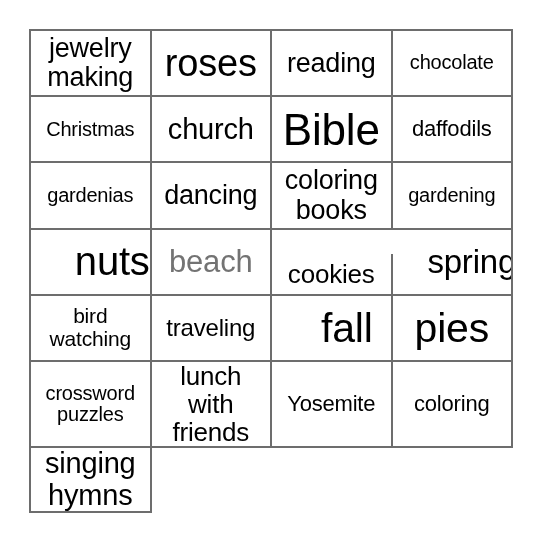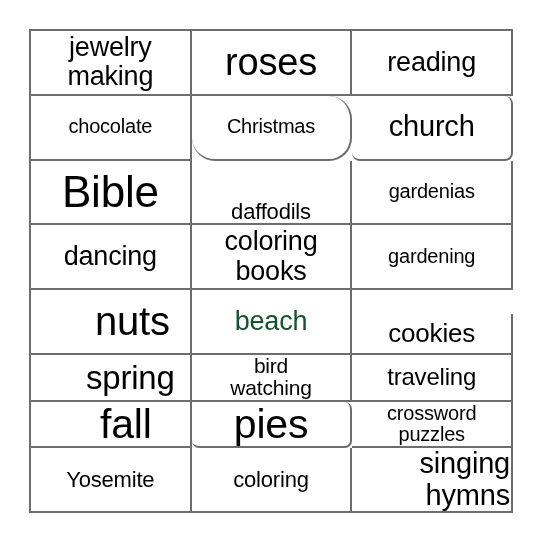--- a/index.html
+++ b/index.html
@@ -46,91 +46,96 @@
     line-height: 1.08;
     white-space: pre-line;
     color: #000000;
     font-family: "Liberation Sans", sans-serif;
     letter-spacing: -0.2px;
   }
 </style>
 </head>
 <body>
 
-<div id="bingo-card" style="grid-template-columns: repeat(3, 1fr); grid-template-rows: repeat(5, 1fr); background: rgb(255, 255, 255);">
+<div id="bingo-card" style="grid-template-columns: repeat(4, 1fr); grid-template-rows: repeat(5, 1fr); background: rgb(255, 255, 255);">
     <div class="cell" style="border-right-color: rgb(109, 109, 109); border-bottom-color: rgb(109, 109, 109);">
       <span class="cell-text" style="font-size: 27px; color: rgb(0, 0, 0);">jewelry
 making</span>
     </div>
     <div class="cell" style="border-right-color: rgb(109, 109, 109); border-bottom-color: rgb(109, 109, 109);">
       <span class="cell-text" style="font-size: 38px; color: rgb(0, 0, 0);">roses</span>
     </div>
     <div class="cell" style="border-right-color: rgb(109, 109, 109); border-bottom-color: rgb(109, 109, 109);">
       <span class="cell-text" style="font-size: 27px; color: rgb(0, 0, 0);">reading</span>
     </div>
     <div class="cell" style="border-right-color: rgb(109, 109, 109); border-bottom-color: rgb(109, 109, 109);">
       <span class="cell-text" style="font-size: 20px; color: rgb(0, 0, 0);">chocolate</span>
     </div>
-    <div class="cell" style="border-right-color: rgb(109, 109, 109); border-bottom-color: rgb(109, 109, 109); border-radius: 23px;">
+    <div class="cell" style="border-right-color: rgb(109, 109, 109); border-bottom-color: rgb(109, 109, 109);">
       <span class="cell-text" style="font-size: 20px; color: rgb(0, 0, 0);">Christmas</span>
     </div>
-    <div class="cell" style="border-right-color: rgb(109, 109, 109); border-bottom-color: rgb(109, 109, 109); border-radius: 8px;">
+    <div class="cell" style="border-right-color: rgb(109, 109, 109); border-bottom-color: rgb(109, 109, 109);">
       <span class="cell-text" style="font-size: 29px; color: rgb(0, 0, 0);">church</span>
     </div>
     <div class="cell" style="border-right-color: rgb(109, 109, 109); border-bottom-color: rgb(109, 109, 109);">
       <span class="cell-text" style="font-size: 44px; color: rgb(0, 0, 0);">Bible</span>
     </div>
-    <div class="cell" style="border-right-color: rgb(109, 109, 109); border-bottom-color: rgb(109, 109, 109); align-items: flex-end;">
+    <div class="cell" style="border-right-color: rgb(109, 109, 109); border-bottom-color: rgb(109, 109, 109);">
       <span class="cell-text" style="font-size: 22px; color: rgb(0, 0, 0);">daffodils</span>
     </div>
     <div class="cell" style="border-right-color: rgb(109, 109, 109); border-bottom-color: rgb(109, 109, 109);">
       <span class="cell-text" style="font-size: 20px; color: rgb(0, 0, 0);">gardenias</span>
     </div>
     <div class="cell" style="border-right-color: rgb(109, 109, 109); border-bottom-color: rgb(109, 109, 109);">
       <span class="cell-text" style="font-size: 27px; color: rgb(0, 0, 0);">dancing</span>
     </div>
     <div class="cell" style="border-right-color: rgb(109, 109, 109); border-bottom-color: rgb(109, 109, 109);">
       <span class="cell-text" style="font-size: 27px; color: rgb(0, 0, 0);">coloring
 books</span>
     </div>
     <div class="cell" style="border-right-color: rgb(109, 109, 109); border-bottom-color: rgb(109, 109, 109);">
       <span class="cell-text" style="font-size: 20px; color: rgb(0, 0, 0);">gardening</span>
     </div>
     <div class="cell" style="border-right-color: rgb(109, 109, 109); border-bottom-color: rgb(109, 109, 109);">
       <span class="cell-text" style="font-size: 40px; color: rgb(0, 0, 0); padding-left: 44px;">nuts</span>
     </div>
     <div class="cell" style="border-right-color: rgb(109, 109, 109); border-bottom-color: rgb(109, 109, 109);">
-      <span class="cell-text" style="font-size: 27px; color: #14532d;">beach</span>
+      <span class="cell-text" style="font-size: 31px; color: #737373;">beach</span>
     </div>
     <div class="cell" style="border-right-color: rgb(109, 109, 109); border-bottom-color: rgb(109, 109, 109); margin-top: 24px;">
       <span class="cell-text" style="font-size: 26px; color: rgb(0, 0, 0);">cookies</span>
     </div>
     <div class="cell" style="border-right-color: rgb(109, 109, 109); border-bottom-color: rgb(109, 109, 109);">
       <span class="cell-text" style="font-size: 33px; color: rgb(0, 0, 0); padding-left: 40px;">spring</span>
     </div>
     <div class="cell" style="border-right-color: rgb(109, 109, 109); border-bottom-color: rgb(109, 109, 109);">
       <span class="cell-text" style="font-size: 21px; color: rgb(0, 0, 0);">bird
 watching</span>
     </div>
     <div class="cell" style="border-right-color: rgb(109, 109, 109); border-bottom-color: rgb(109, 109, 109);">
       <span class="cell-text" style="font-size: 24px; color: rgb(0, 0, 0);">traveling</span>
     </div>
     <div class="cell" style="border-right-color: rgb(109, 109, 109); border-bottom-color: rgb(109, 109, 109); padding-left: 32px;">
       <span class="cell-text" style="font-size: 41px; color: rgb(0, 0, 0);">fall</span>
     </div>
-    <div class="cell" style="border-right-color: rgb(109, 109, 109); border-bottom-color: rgb(109, 109, 109); border-radius: 7px;">
+    <div class="cell" style="border-right-color: rgb(109, 109, 109); border-bottom-color: rgb(109, 109, 109);">
       <span class="cell-text" style="font-size: 41px; color: rgb(0, 0, 0);">pies</span>
     </div>
     <div class="cell" style="border-right-color: rgb(109, 109, 109); border-bottom-color: rgb(109, 109, 109);">
       <span class="cell-text" style="font-size: 20px; color: rgb(0, 0, 0);">crossword
 puzzles</span>
+    </div>
+    <div class="cell" style="border-right-color: rgb(109, 109, 109); border-bottom-color: rgb(109, 109, 109);">
+      <span class="cell-text" style="font-size: 26px; color: rgb(0, 0, 0);">lunch
+with
+friends</span>
     </div>
     <div class="cell" style="border-right-color: rgb(109, 109, 109); border-bottom-color: rgb(109, 109, 109);">
       <span class="cell-text" style="font-size: 22px; color: rgb(0, 0, 0);">Yosemite</span>
     </div>
     <div class="cell" style="border-right-color: rgb(109, 109, 109); border-bottom-color: rgb(109, 109, 109);">
       <span class="cell-text" style="font-size: 22px; color: rgb(0, 0, 0);">coloring</span>
     </div>
     <div class="cell" style="border-right-color: rgb(109, 109, 109); border-bottom-color: rgb(109, 109, 109);">
-      <span class="cell-text" style="font-size: 29px; color: rgb(0, 0, 0); text-align: right;">singing
+      <span class="cell-text" style="font-size: 29px; color: rgb(0, 0, 0);">singing
 hymns</span>
     </div>
   </div>
 
 </body></html>

